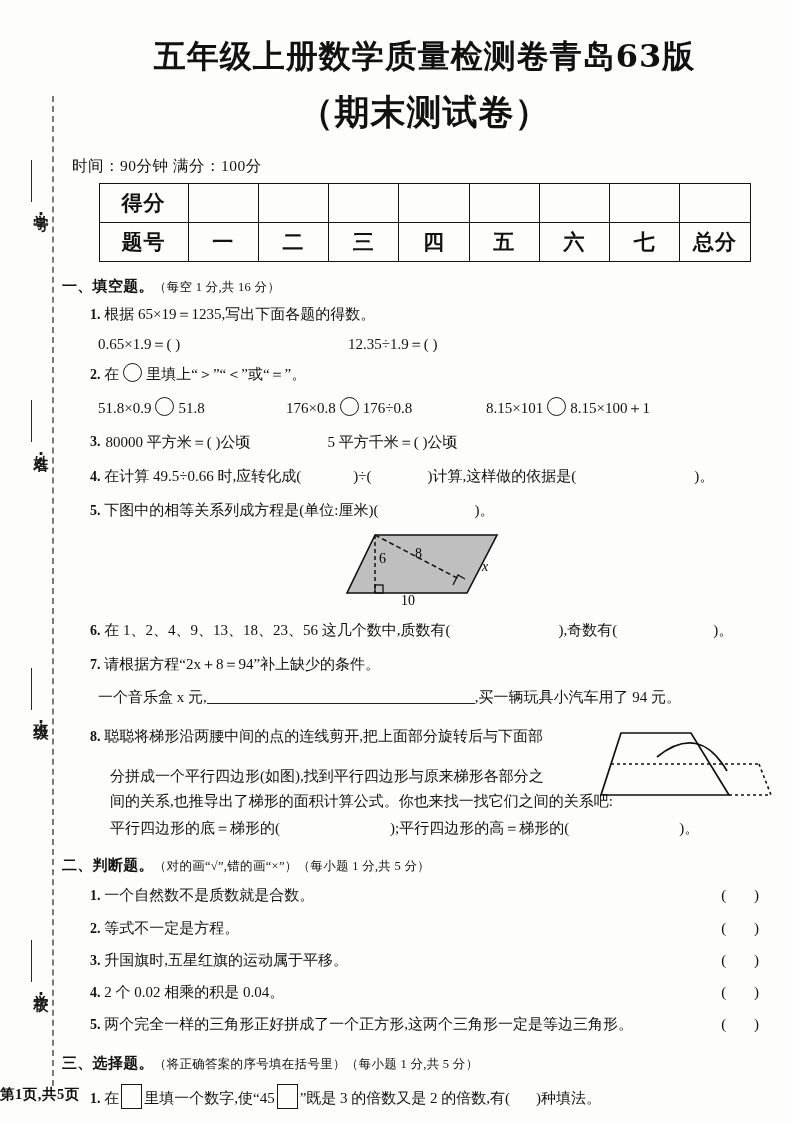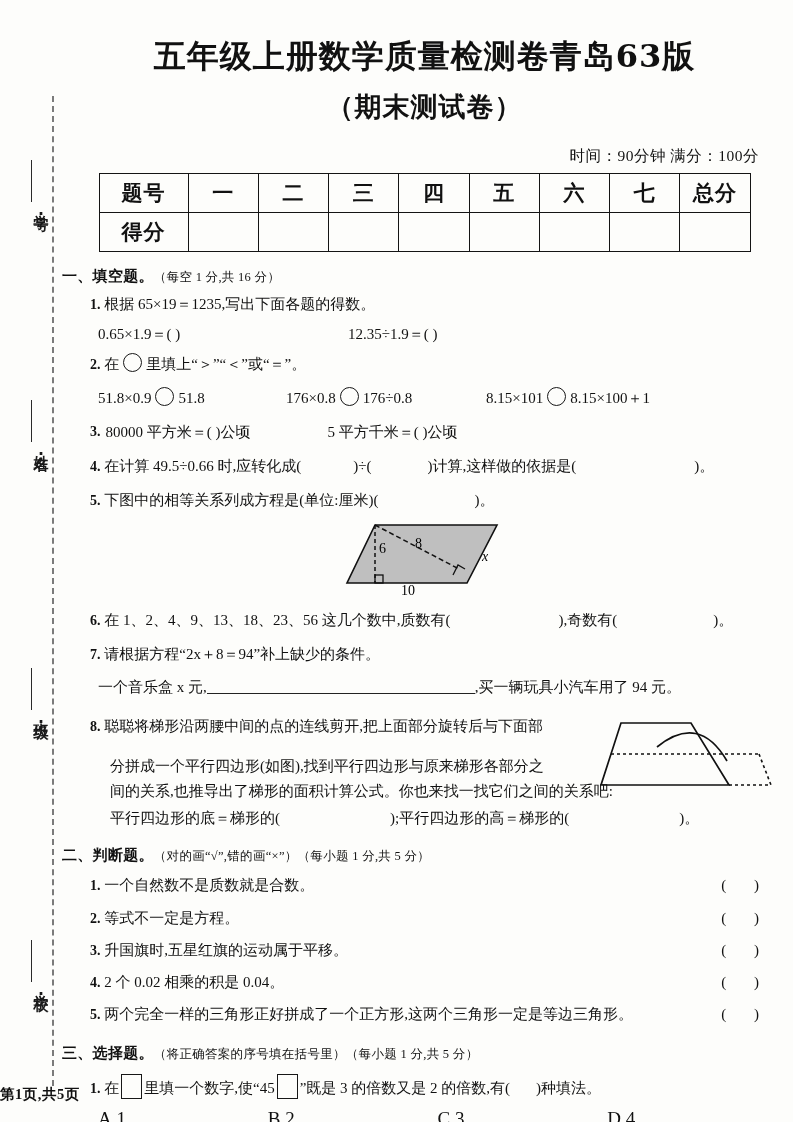--- a/index.html
+++ b/index.html
@@ -34,26 +34,26 @@
 
   
   .content { position:absolute; left:72px; top:0; width:705px; }
 
   .title1 {
     text-align:center; font-size:32px; font-weight:700;
     letter-spacing:1px; margin:36px 0 0 0; line-height:1.25;
     font-family:"DejaVu Serif","Liberation Serif",serif;
   }
   .title2 {
-    text-align:center; font-size:27px; font-weight:700;
+    text-align:center; font-size:35px; font-weight:700;
     letter-spacing:1px; margin:14px 0 0 0; line-height:1.25;
     font-family:"DejaVu Serif","Liberation Serif",serif;
   }
   .meta-line {
-    text-align:right; font-size:15.5px; margin:22px 18px 6px 0;
+    font-size:15.5px; margin:22px 18px 6px 0;
     letter-spacing:.5px;
   }
 
   
   table.score {
     border-collapse:collapse; margin:0 auto; width:652px;
     table-layout:fixed;
   }
   table.score td {
     border:1.6px solid #141414;
@@ -126,40 +126,40 @@
   <div class="content">
 
     <div class="title1">五年级上册数学质量检测卷青岛63版</div>
     <div class="title2">（期末测试卷）</div>
 
     <div class="meta-line">时间：90分钟  满分：100分</div>
 
     <table class="score">
       <tbody>
           <tr>
+        <td class="hd">得分</td>
+        <td></td>
+        <td></td>
+        <td></td>
+        <td></td>
+        <td></td>
+        <td></td>
+        <td></td>
+        <td></td>
+      </tr>
+      <tr>
         <td class="hd">题号</td>
         <td>一</td>
         <td>二</td>
         <td>三</td>
         <td>四</td>
         <td>五</td>
         <td>六</td>
         <td>七</td>
         <td>总分</td>
-      </tr>
-      <tr>
-        <td class="hd">得分</td>
-        <td></td>
-        <td></td>
-        <td></td>
-        <td></td>
-        <td></td>
-        <td></td>
-        <td></td>
-        <td></td>
       </tr>
     </tbody>
       </table>
 
     <div class="sec-head">
       <span>一、填空题。</span><span class="small">（每空 1 分,共 16 分）</span>
     </div>
 
     <div class="q">
       <span class="num">1.</span>

